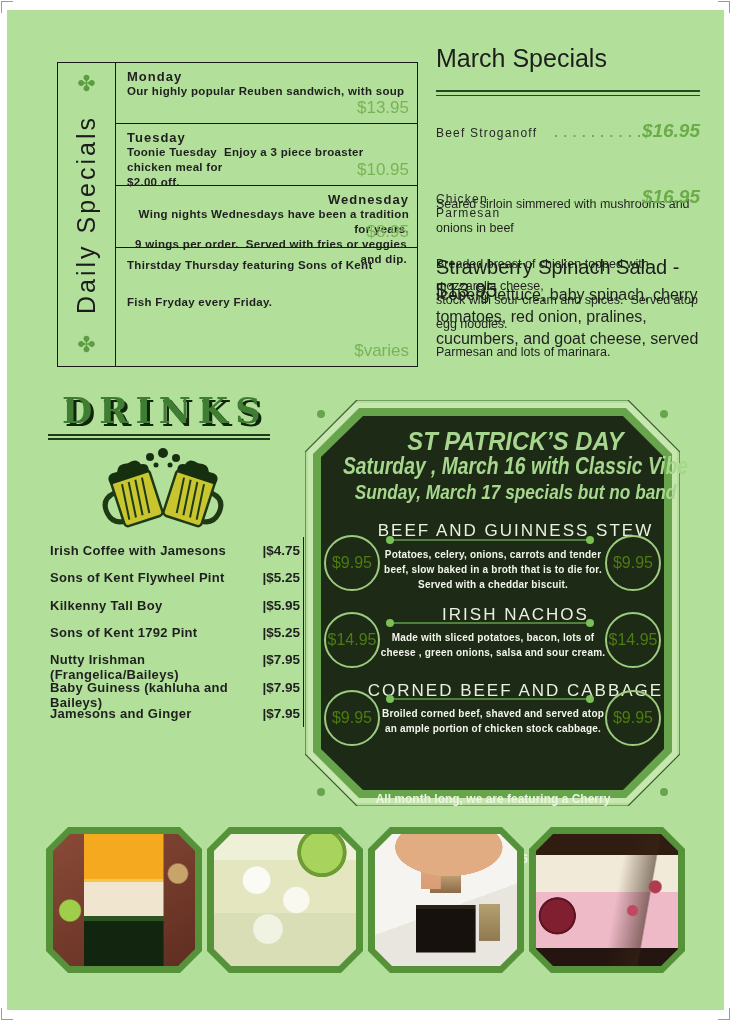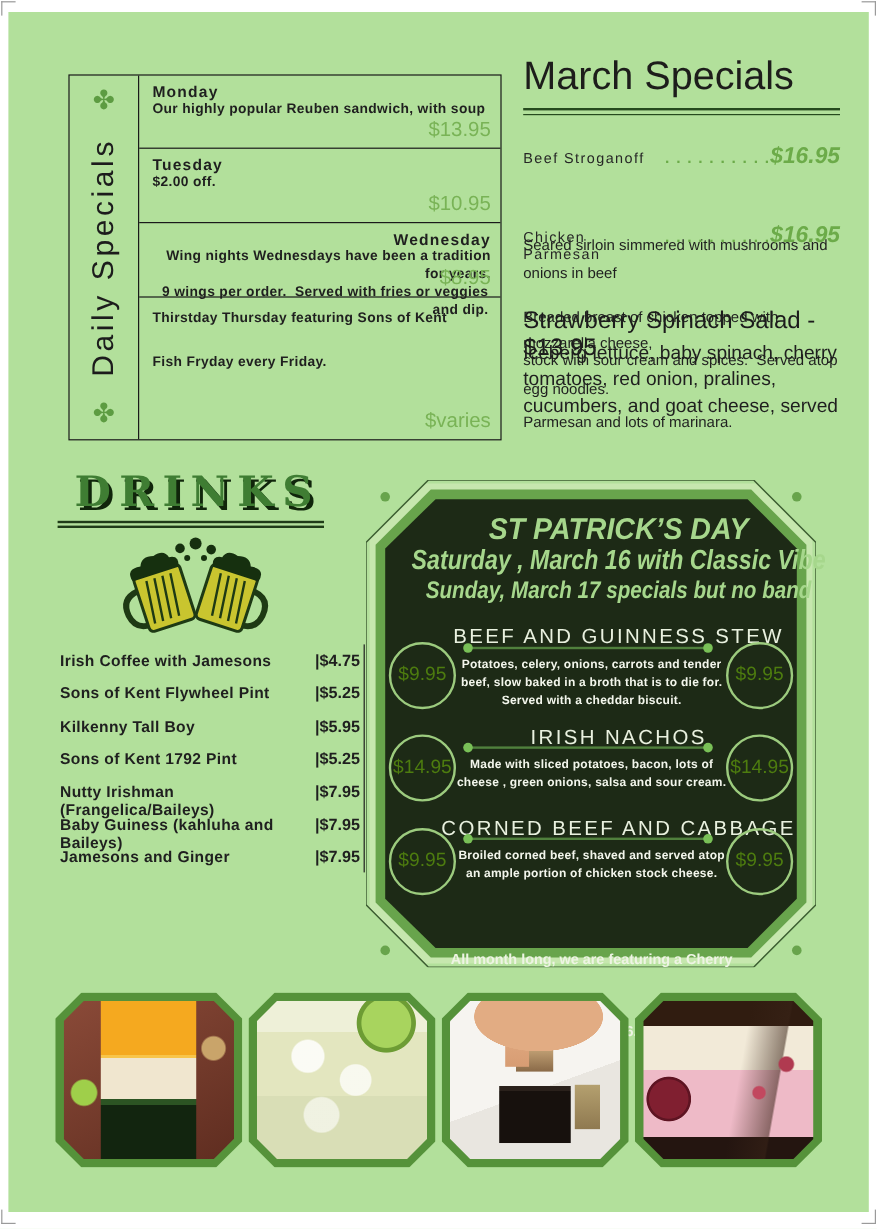--- a/index.html
+++ b/index.html
@@ -27,21 +27,21 @@
   .spec-row:last-child { border-bottom:none; }
   .r1{height:60px;} .r2{height:61px;} .r3{height:62px;} .r4{height:62px;text-align:right;} .r5{flex:1;}
   .spec-title { font-size:13px; font-weight:bold; letter-spacing:1px; color:#1f1f1f; }
   .spec-line { font-size:11.5px; font-weight:bold; color:#1f1f1f; line-height:15px;
     letter-spacing:.3px; white-space:pre-wrap; }
   .spec-line.big { font-size:12.5px; letter-spacing:.8px; }
   .spec-price { position:absolute; right:8px; color:#79b356; font-size:17px; }
   .p-top { top:5px; } .p-bot { bottom:5px; }
 
   
-  .march-title { position:absolute; left:436px; top:44px; font-size:33px; color:#1d1d1b; }
+  .march-title { position:absolute; left:436px; top:44px; font-size:25px; color:#1d1d1b; }
   .dbl-rule { position:absolute; height:6px; border-top:2px solid #264a1e; border-bottom:1px solid #264a1e; }
   .march-rule { left:436px; top:90px; width:264px; }
   .m-item-row { position:absolute; left:436px; width:264px; display:flex; align-items:baseline; }
   .m-name { font-size:12px; letter-spacing:1.2px; color:#262626; }
   .m-leader { margin-left:auto; font-size:13px; font-weight:bold; color:#6cab49; letter-spacing:1px; white-space:pre; }
   .m-price { font-size:19px; font-weight:bold; font-style:italic; color:#6cab49; }
   .m-desc { position:absolute; left:436px; width:272px; font-size:12.5px; color:#1f1f1f;
     line-height:24px; white-space:pre-wrap; }
   .salad-title { position:absolute; left:436px; top:256px; font-size:20px; color:#1c1c1c; }
   .salad-desc { position:absolute; left:436px; top:284px; width:270px; font-size:16px;
@@ -129,20 +129,21 @@
       <span class="clover">✤</span>
     </div>
     <div class="spec-rows">
       <div class="spec-row r2">
         <div class="spec-title">Monday</div>
         <div class="spec-line">Our highly popular Reuben sandwich, with soup</div>
         <div class="spec-price p-bot">$13.95</div>
       </div>
       <div class="spec-row r3">
         <div class="spec-title">Tuesday</div>
+        <div class="spec-line">Toonie Tuesday  Enjoy a 3 piece broaster chicken meal for</div>
         <div class="spec-line">$2.00 off.</div>
         <div class="spec-price p-bot">$10.95</div>
       </div>
       <div class="spec-row r4">
         <div class="spec-title">Wednesday</div>
         <div class="spec-line">Wing nights Wednesdays have been a tradition for years.</div>
         <div class="spec-line" style="width:280px">9 wings per order.  Served with fries or veggies and dip.</div>
         <div class="spec-price p-bot">$8.95</div>
       </div>
       <div class="spec-row r5">
@@ -281,21 +282,21 @@
     <div class="price-circle" style="left:19px; top:212px">$14.95</div>
     <div class="price-circle" style="left:300px; top:212px">$14.95</div>
 
     <div class="sec-head" style="top:281px">CORNED BEEF AND CABBAGE</div>
     <div class="sec-div" style="top:298px">
       <span class="dot l"></span>
       <span class="dot r"></span>
     </div>
     <div class="sec-desc" style="top:306px">
       <div>Broiled corned beef, shaved and served atop</div>
-      <div>an ample portion of chicken stock cheese.</div>
+      <div>an ample portion of chicken stock cabbage.</div>
     </div>
     <div class="price-circle" style="left:19px; top:290px">$9.95</div>
     <div class="price-circle" style="left:300px; top:290px">$9.95</div>
 
     <div class="pan-footer" style="top:349px">
       <div>All month long, we are featuring a Cherry</div>
       <div>Whiskey Cheesecake for $6.95.  A must try.</div>
     </div>
   </div>
 

